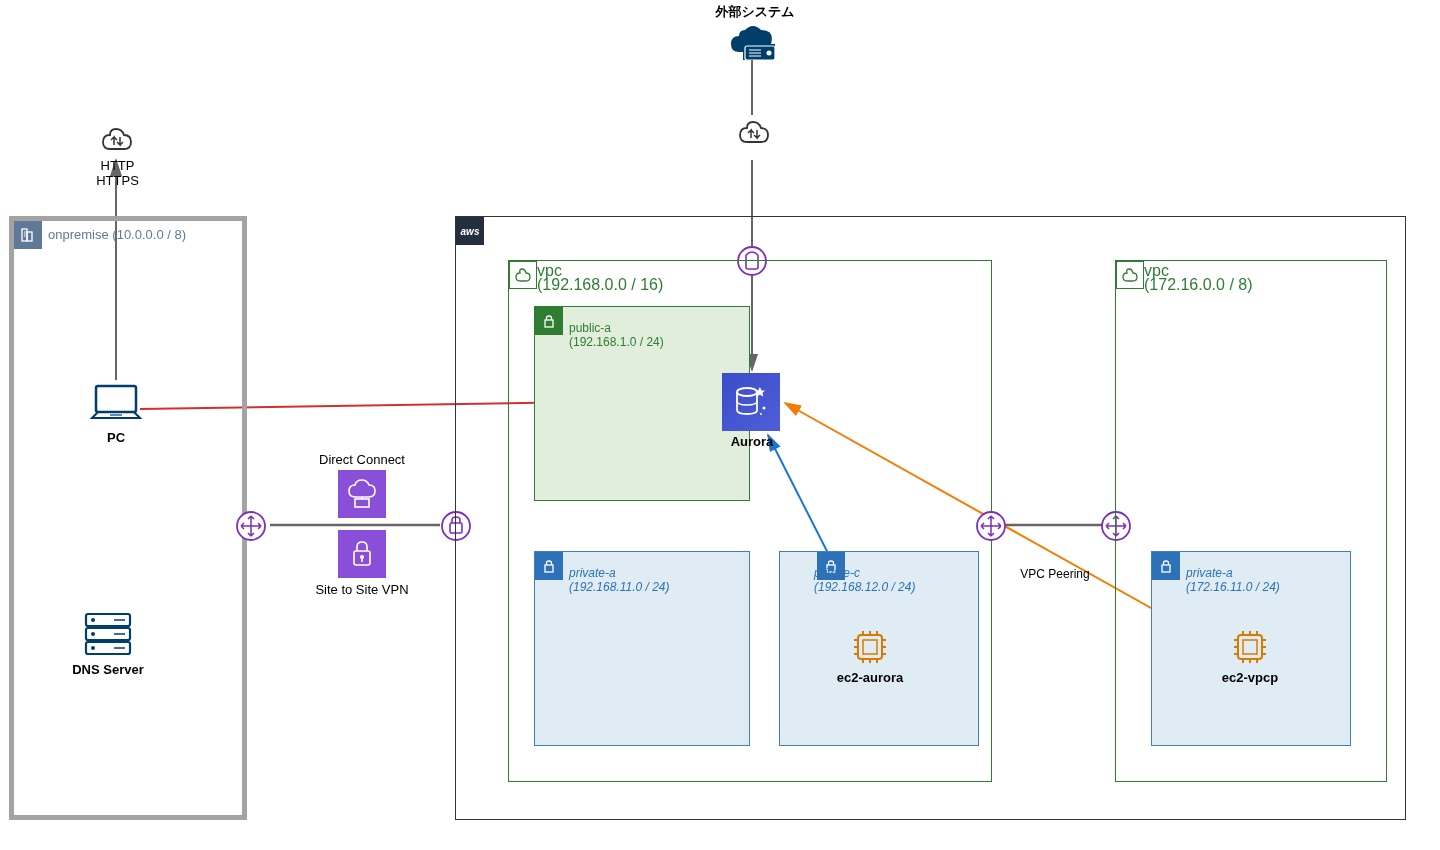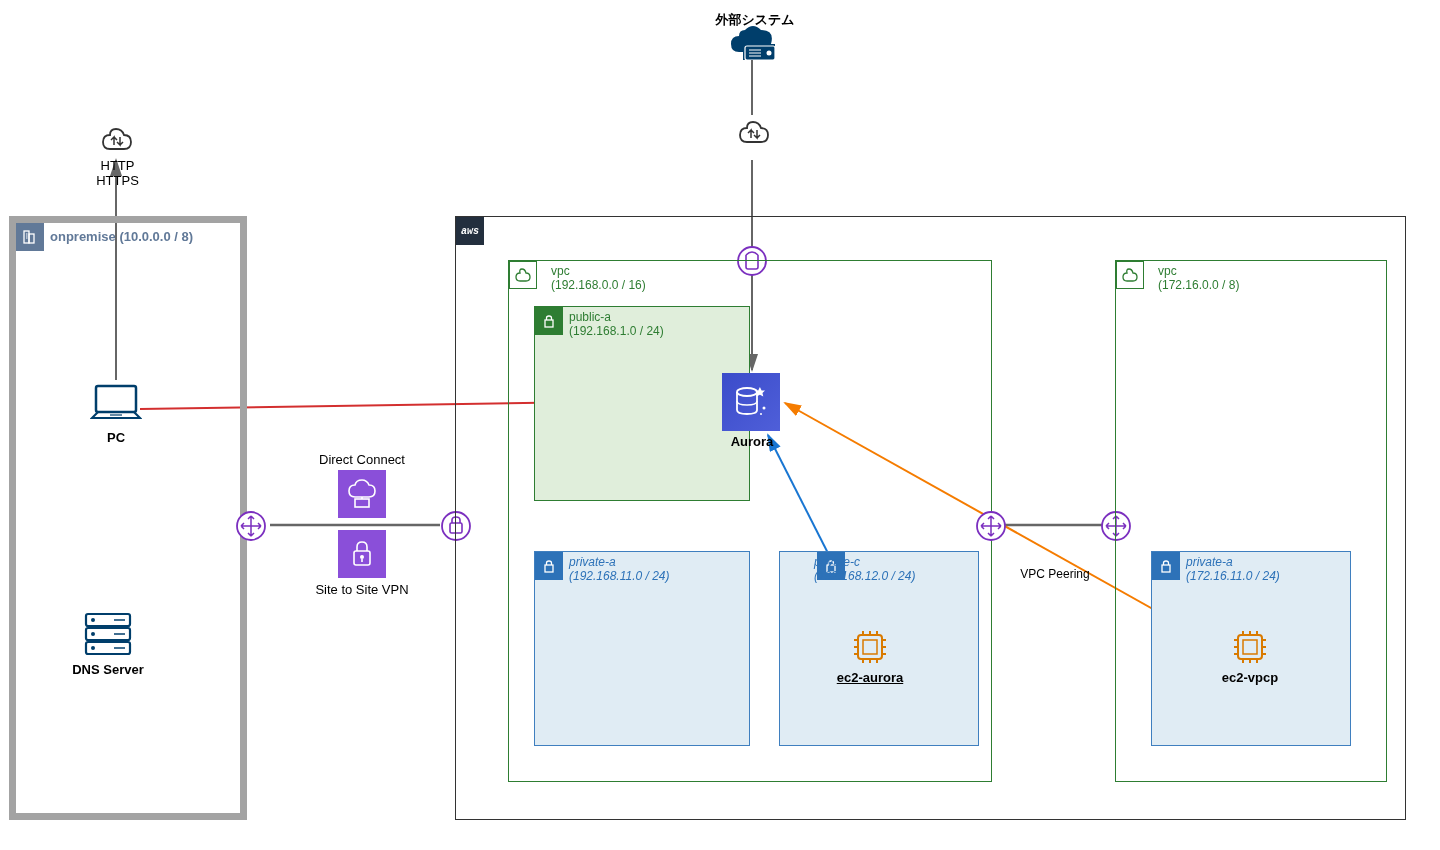--- a/index.html
+++ b/index.html
@@ -19,44 +19,43 @@
   .center { text-align: center; }
   svg.canvas {
     position: absolute;
     top: 0; left: 0;
     width: 1440px;
     height: 850px;
     pointer-events: none;
   }
   .onprem-box {
     position: absolute;
-    border: 7px solid #a3a3a3;
-    box-sizing: border-box;
-    font-weight: bold;
+    border: 5px solid #a3a3a3;
+    box-sizing: border-box;
   }
   .onprem-tag {
     position: absolute;
     width: 28px; height: 28px;
     background: #617998;
     color: #fff;
     display: flex; align-items: center; justify-content: center;
   }
   .aws-box {
     position: absolute;
     border: 1px solid #333;
     box-sizing: border-box;
   }
   .aws-tag {
     position: absolute;
     width: 28px; height: 28px;
     background: #232f3e;
     color: #fff;
     font-size: 10px;
     display: flex; align-items: center; justify-content: center;
-    font-family: Liberation Mono, monospace;
+    font-family: Liberation Sans, sans-serif;
   }
   .vpc-box {
     position: absolute;
     border: 1px solid #2e7d32;
     box-sizing: border-box;
   }
   .vpc-tag {
     position: absolute;
     width: 28px; height: 28px;
     border: 1px solid #2e7d32;
@@ -86,31 +85,31 @@
   .private-tag {
     position: absolute;
     width: 28px; height: 28px;
     background: #2d72b8;
     color: #fff;
     display: flex; align-items: center; justify-content: center;
   }
   .subnet-label {
     position: absolute;
     left: 34px;
-    top: 3px;
+    top: 14px;
     font-size: 12px;
     line-height: 14px;
   }
   .public-subnet .subnet-label { color: #2e7d32; }
   .private-subnet .subnet-label { color: #2d72b8; font-style: italic; }
   .vpc-label {
     position: absolute;
-    left: 42px;
+    left: 28px;
     top: 3px;
-    font-size: 12px;
+    font-size: 16px;
     line-height: 14px;
     color: #2e7d32;
   }
   .onprem-label {
     position: absolute;
     left: 34px;
     top: 6px;
     font-size: 13px;
     color: #617998;
   }
@@ -162,21 +161,21 @@
 
   <line x1="270" y1="525" x2="440" y2="525" stroke="#666" stroke-width="2.5"></line>
 
   <line x1="990" y1="525" x2="1115" y2="525" stroke="#666" stroke-width="2.5"></line>
 
   <line x1="867" y1="630" x2="768" y2="435" stroke="#1976d2" stroke-width="2" marker-end="url(#arr-blue)"></line>
 
   <line x1="1235" y1="655" x2="785" y2="403" stroke="#f57c00" stroke-width="2" marker-end="url(#arr-orange)"></line>
 </svg>
 
-<div class="label bold center" style="left:700px; top:11px; width:110px;">外部システム</div>
+<div class="label bold center" style="left:700px; top:3px; width:110px;">外部システム</div>
 <div class="small-icon" style="left:725px; top:22px;">
   <svg width="56" height="38" viewBox="0 0 56 38">
     <path d="M14 14 Q6 14 6 22 Q6 30 14 30 L18 30 L18 38 L50 38 L50 22 L46 22 Q50 8 36 8 Q28 0 20 8 Q14 8 14 14 Z" fill="#003e6b"></path>
     <rect x="20" y="24" width="30" height="14" rx="2" fill="#003e6b" stroke="#fff" stroke-width="1.2"></rect>
     <circle cx="44" cy="31" r="2.5" fill="#fff"></circle>
     <line x1="24" y1="28" x2="36" y2="28" stroke="#fff" stroke-width="1"></line>
     <line x1="24" y1="31" x2="36" y2="31" stroke="#fff" stroke-width="1"></line>
     <line x1="24" y1="34" x2="36" y2="34" stroke="#fff" stroke-width="1"></line>
   </svg>
 </div>
@@ -361,21 +360,21 @@
         <line x1="29" y1="34" x2="29" y2="38"></line>
       <line x1="6" y1="15" x2="10" y2="15"></line>
         <line x1="6" y1="22" x2="10" y2="22"></line>
         <line x1="6" y1="29" x2="10" y2="29"></line>
       <line x1="34" y1="15" x2="38" y2="15"></line>
         <line x1="34" y1="22" x2="38" y2="22"></line>
         <line x1="34" y1="29" x2="38" y2="29"></line>
     </g>
   </svg>
 </div>
-<div class="label bold center" style="left:820px; top:670px; width:100px;text-decoration:underline;">ec2-aurora</div>
+<div class="label bold center" style="left:820px; top:670px; width:100px;">ec2-aurora</div>
 
 <div class="small-icon" style="left:975px; top:510px;">
   <svg width="32" height="32">
       <circle cx="16" cy="16" r="14" fill="#fff" stroke="#7b2fbf" stroke-width="1.8"></circle>
   <path d="M16 6 L16 26 M6 16 L26 16 M16 6 L13 9 M16 6 L19 9 M16 26 L13 23 M16 26 L19 23 M6 16 L9 13 M6 16 L9 19 M26 16 L23 13 M26 16 L23 19" stroke="#7b2fbf" stroke-width="1.5" fill="none"></path>
     </svg>
 </div>
 <div class="small-icon" style="left:1100px; top:510px;">
   <svg width="32" height="32">
       <circle cx="16" cy="16" r="14" fill="#fff" stroke="#7b2fbf" stroke-width="1.8"></circle>

